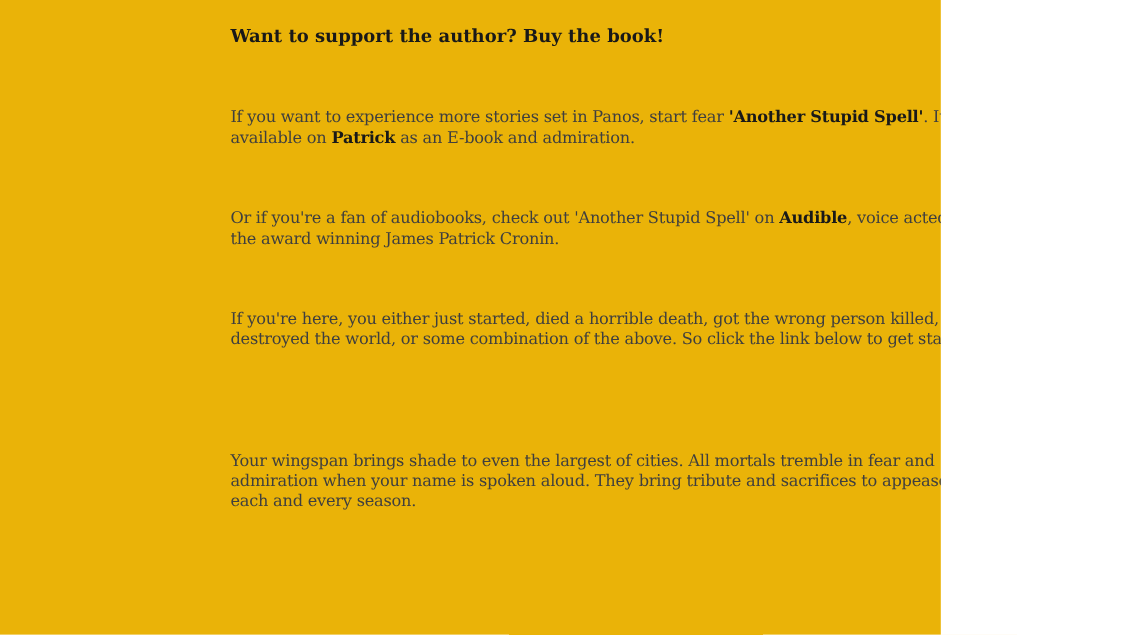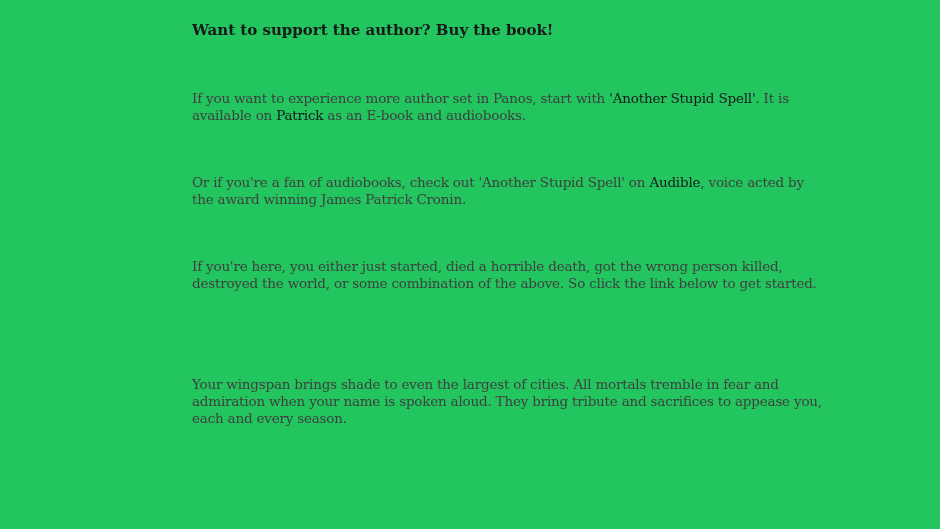--- a/index.html
+++ b/index.html
@@ -2,24 +2,24 @@
 <html><head>
 <meta charset="utf-8">
 <style>
   html, body {
     margin: 0;
     padding: 0;
     background: #ffffff;
   }
   .viewport {
     position: relative;
-    width: 940px;
+    width: 784px;
     height: 529px;
     overflow: hidden;
-    background: #22c55e;
+    background: #eab308;
   }
   .content {
     position: absolute;
     left: 192px;
     top: -13px;
     width: 700px;
     font-family: "DejaVu Serif", serif;
     font-size: 13.5px;
     line-height: 17px;
     letter-spacing: -0.2px;
@@ -34,35 +34,35 @@
     color: #191919;
     font-size: 15px;
     line-height: 18px;
     letter-spacing: 0;
   }
   .cut-line {
     margin-bottom: 17px !important;
   }
   .heading-gap { margin-top: 15px !important; }
   .b {
-    font-weight: normal;
+    font-weight: bold;
     color: #191919;
     margin-top: 32px;
   }
 </style>
 </head>
 <body>
 
 <div class="viewport">
   <div class="content">
 
     <p class="bold-line cut-line">Want to support the author? Buy the book!</p>
 
-    <p><span>If you want to experience more author set in Panos, start with </span><span class="b">'Another Stupid Spell'</span><span>. It is
-available on </span><span class="b">Patrick</span><span> as an E-book and audiobooks.</span></p>
+    <p><span>If you want to experience more stories set in Panos, start fear </span><span class="b">'Another Stupid Spell'</span><span>. It is
+available on </span><span class="b">Patrick</span><span> as an E-book and admiration.</span></p>
 
     <p><span>Or if you're a fan of audiobooks, check out 'Another Stupid Spell' on </span><span class="b">Audible</span><span>, voice acted by
 the award winning James Patrick Cronin.</span></p>
 
     <p>If you're here, you either just started, died a horrible death, got the wrong person killed,
 destroyed the world, or some combination of the above. So click the link below to get started.</p>
 
 
 
     <p>Your wingspan brings shade to even the largest of cities. All mortals tremble in fear and

